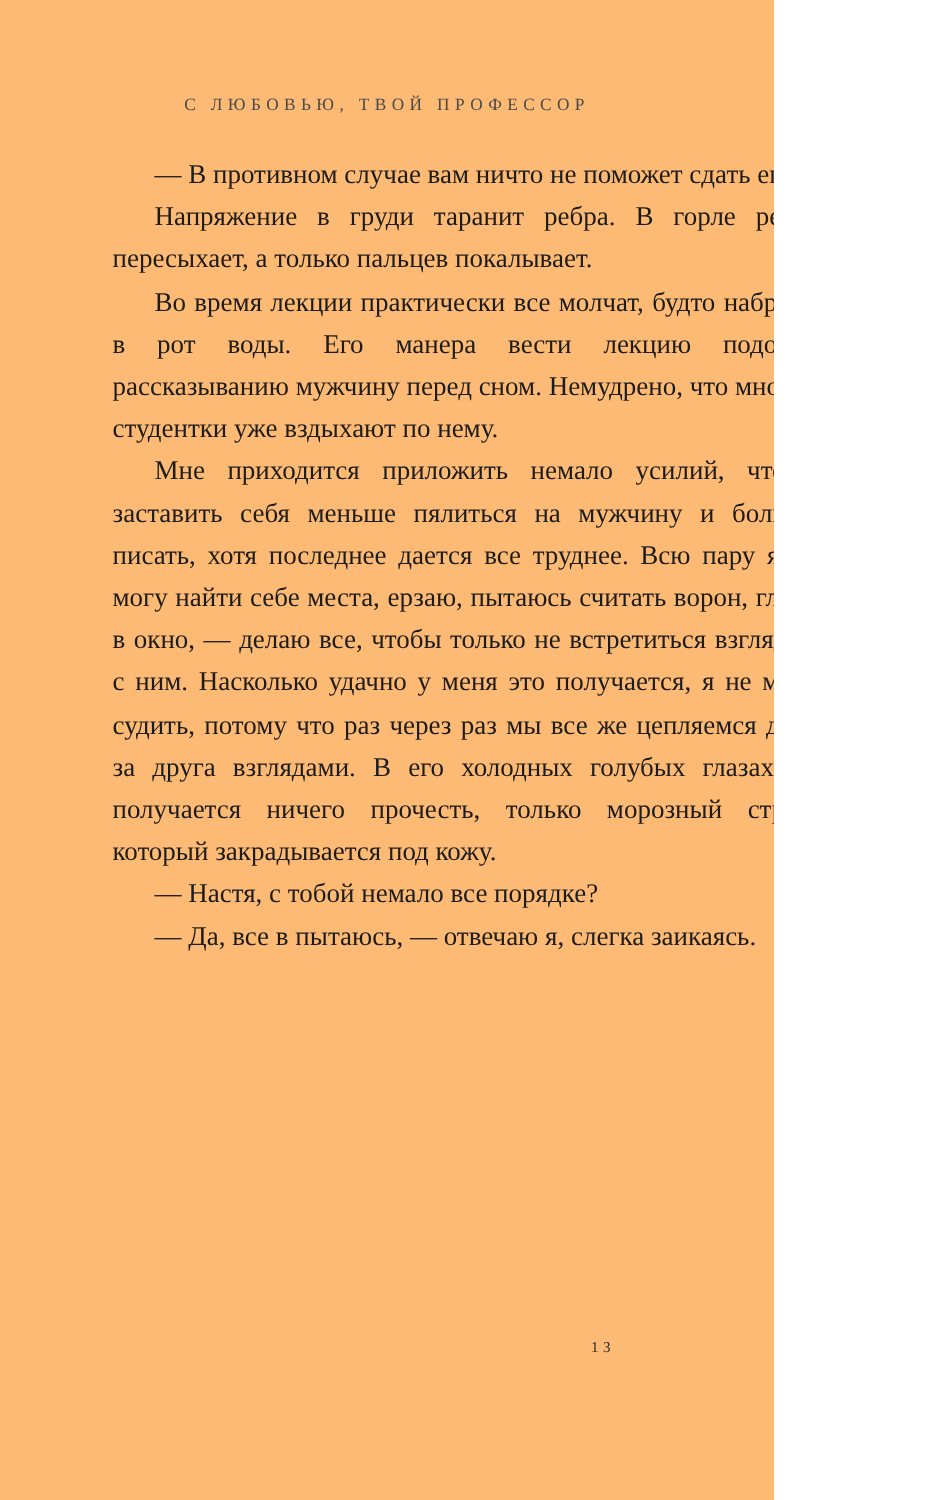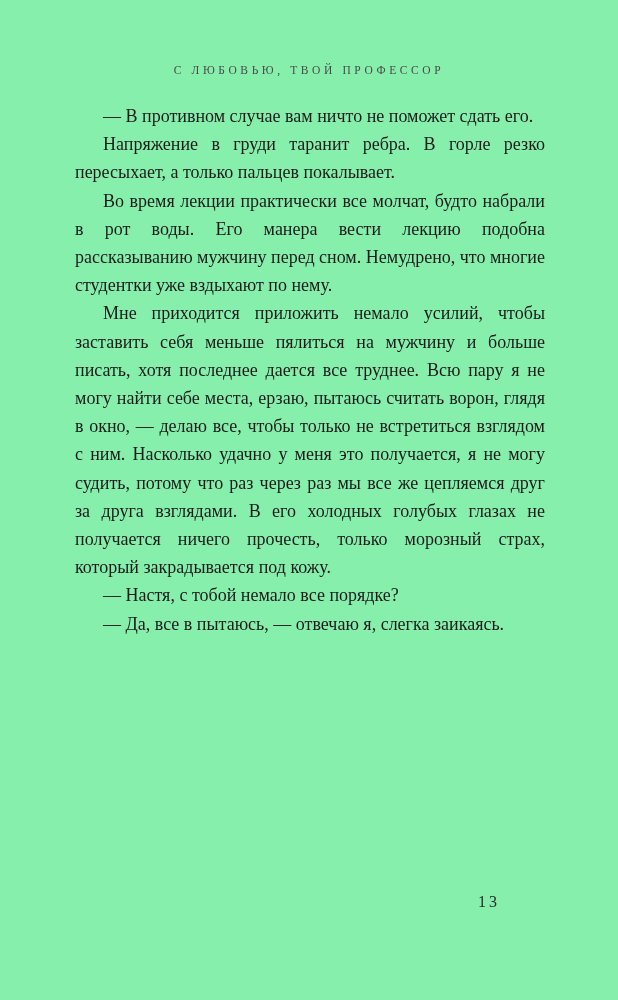--- a/index.html
+++ b/index.html
@@ -2,23 +2,23 @@
 <html><head>
 <meta charset="utf-8">
 <style>
   html, body {
     margin: 0;
     padding: 0;
     background: #ffffff;
   }
   .book-page {
     position: relative;
-    width: 618px;
+    width: 516px;
     height: 1000px;
-    background: #86efac;
+    background: #fdba74;
     box-sizing: border-box;
     font-family: "Liberation Serif", "DejaVu Serif", serif;
     color: #1c1c1c;
     overflow: hidden;
   }
   .running-header {
     position: absolute;
     top: 64px;
     left: 0;
     width: 100%;
@@ -41,22 +41,22 @@
     color: #1c1c1c;
   }
   .text-block p {
     margin: 0;
     padding: 0;
     text-indent: 28px;
   }
   .page-number {
     position: absolute;
     top: 893px;
-    right: 118px;
-    font-size: 16px;
+    right: 106px;
+    font-size: 10px;
     letter-spacing: 3px;
     color: #2a2a2a;
   }
 </style>
 </head>
 <body>
 
 <div class="book-page">
 
   <div class="running-header">С ЛЮБОВЬЮ, ТВОЙ ПРОФЕССОР</div>

